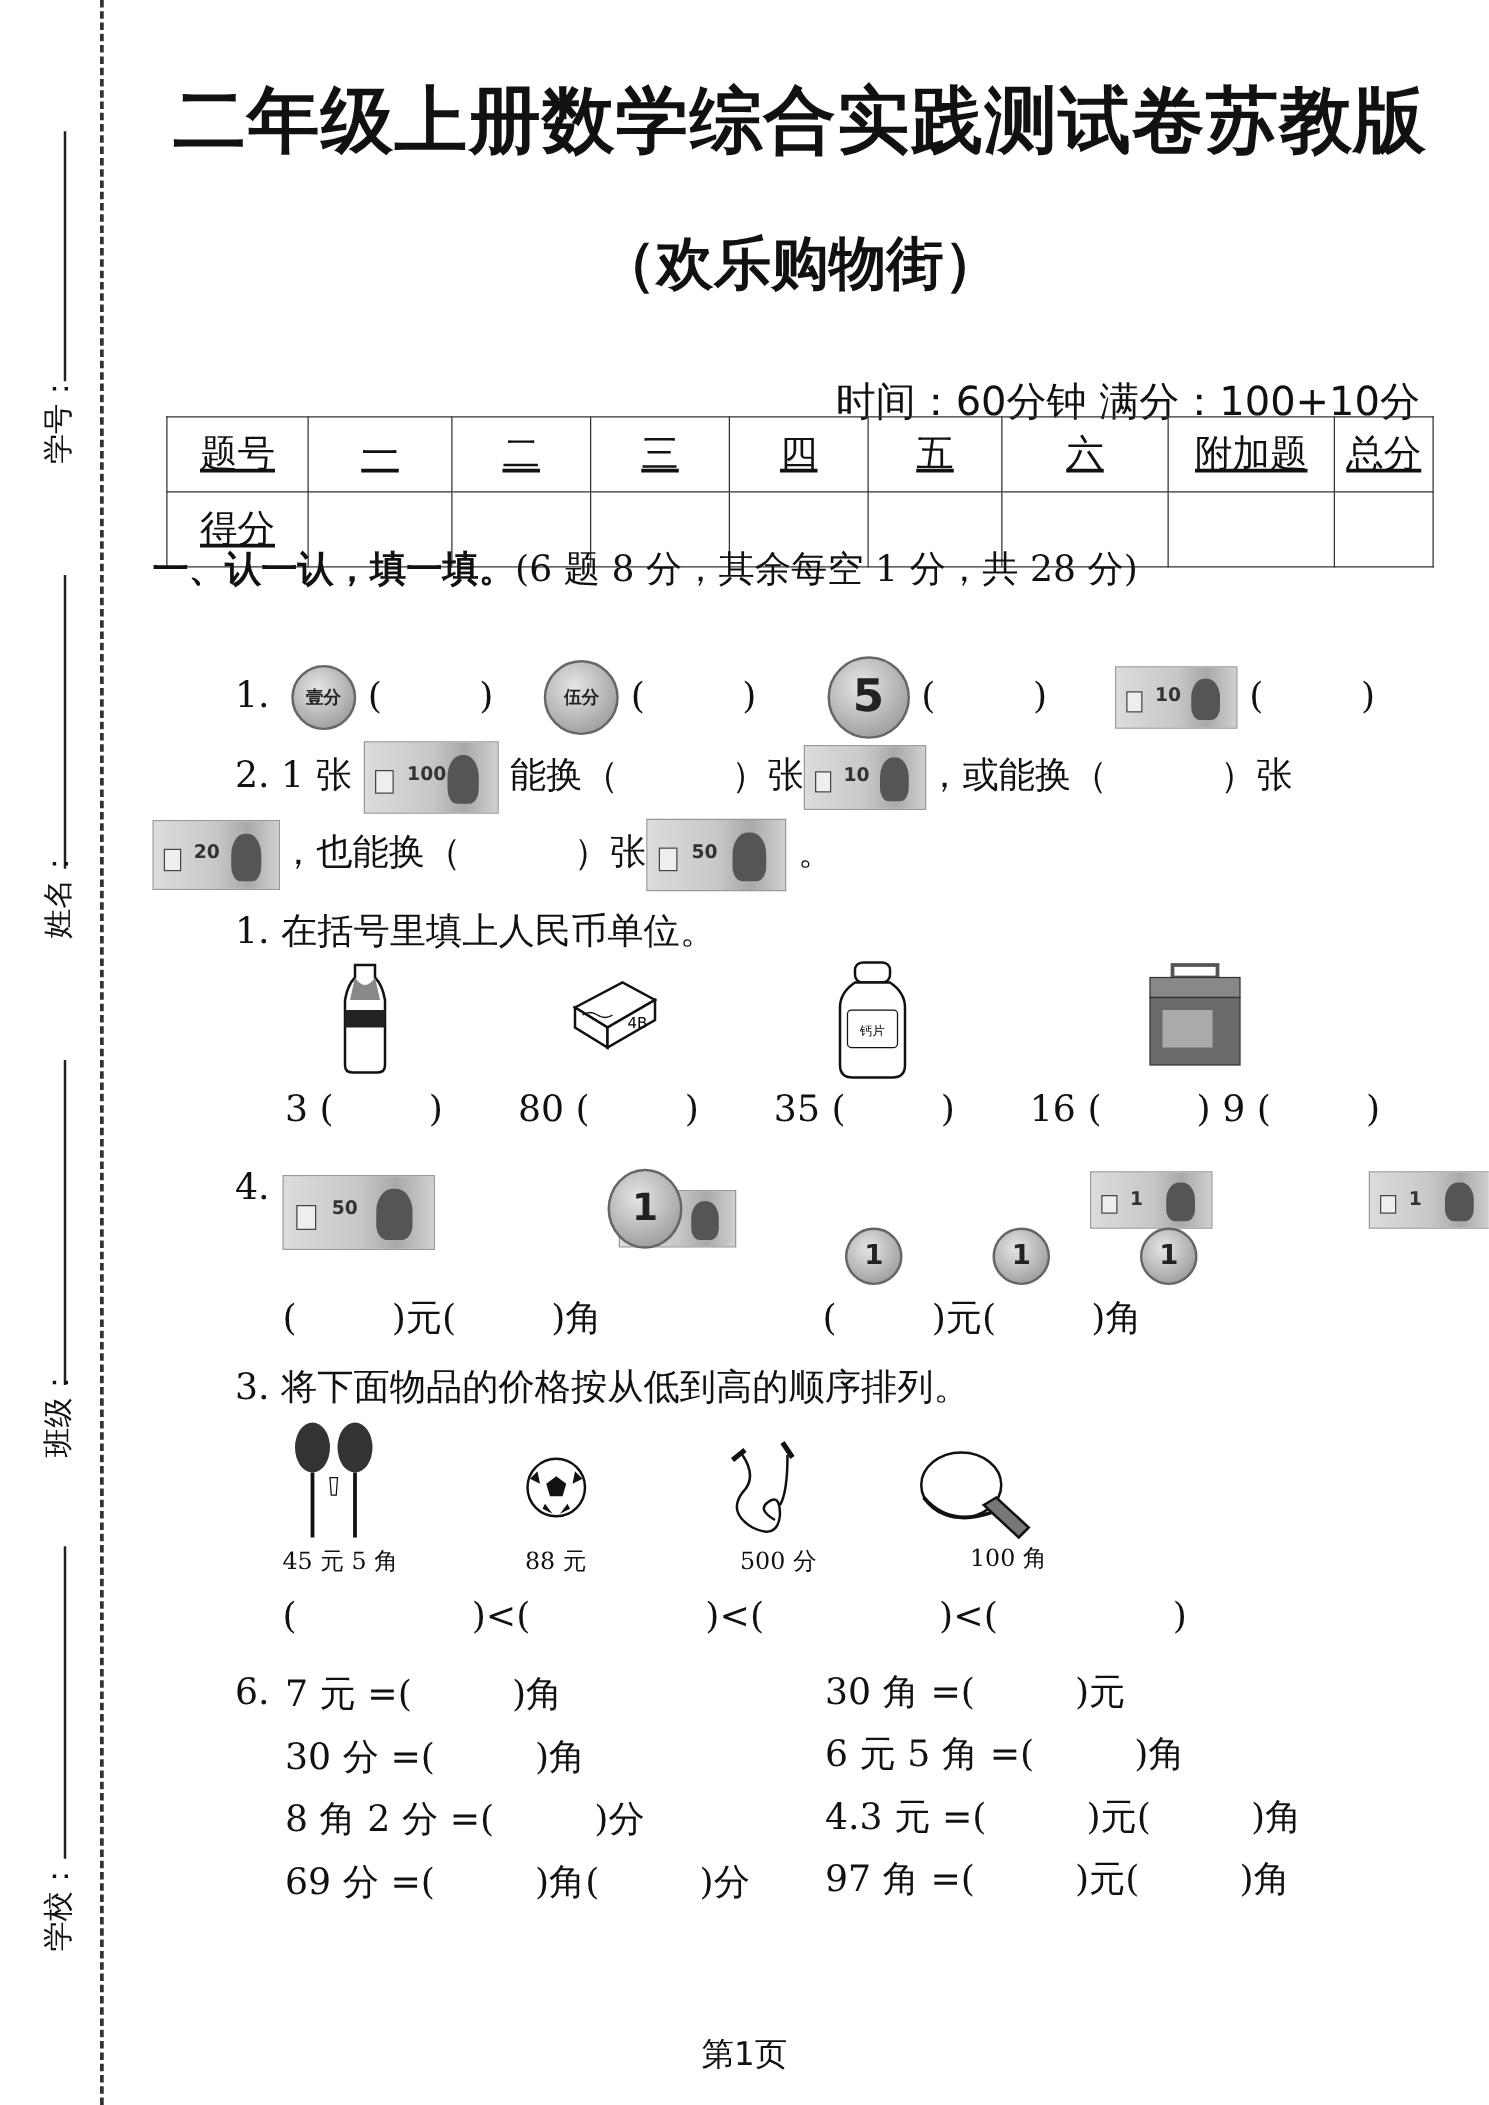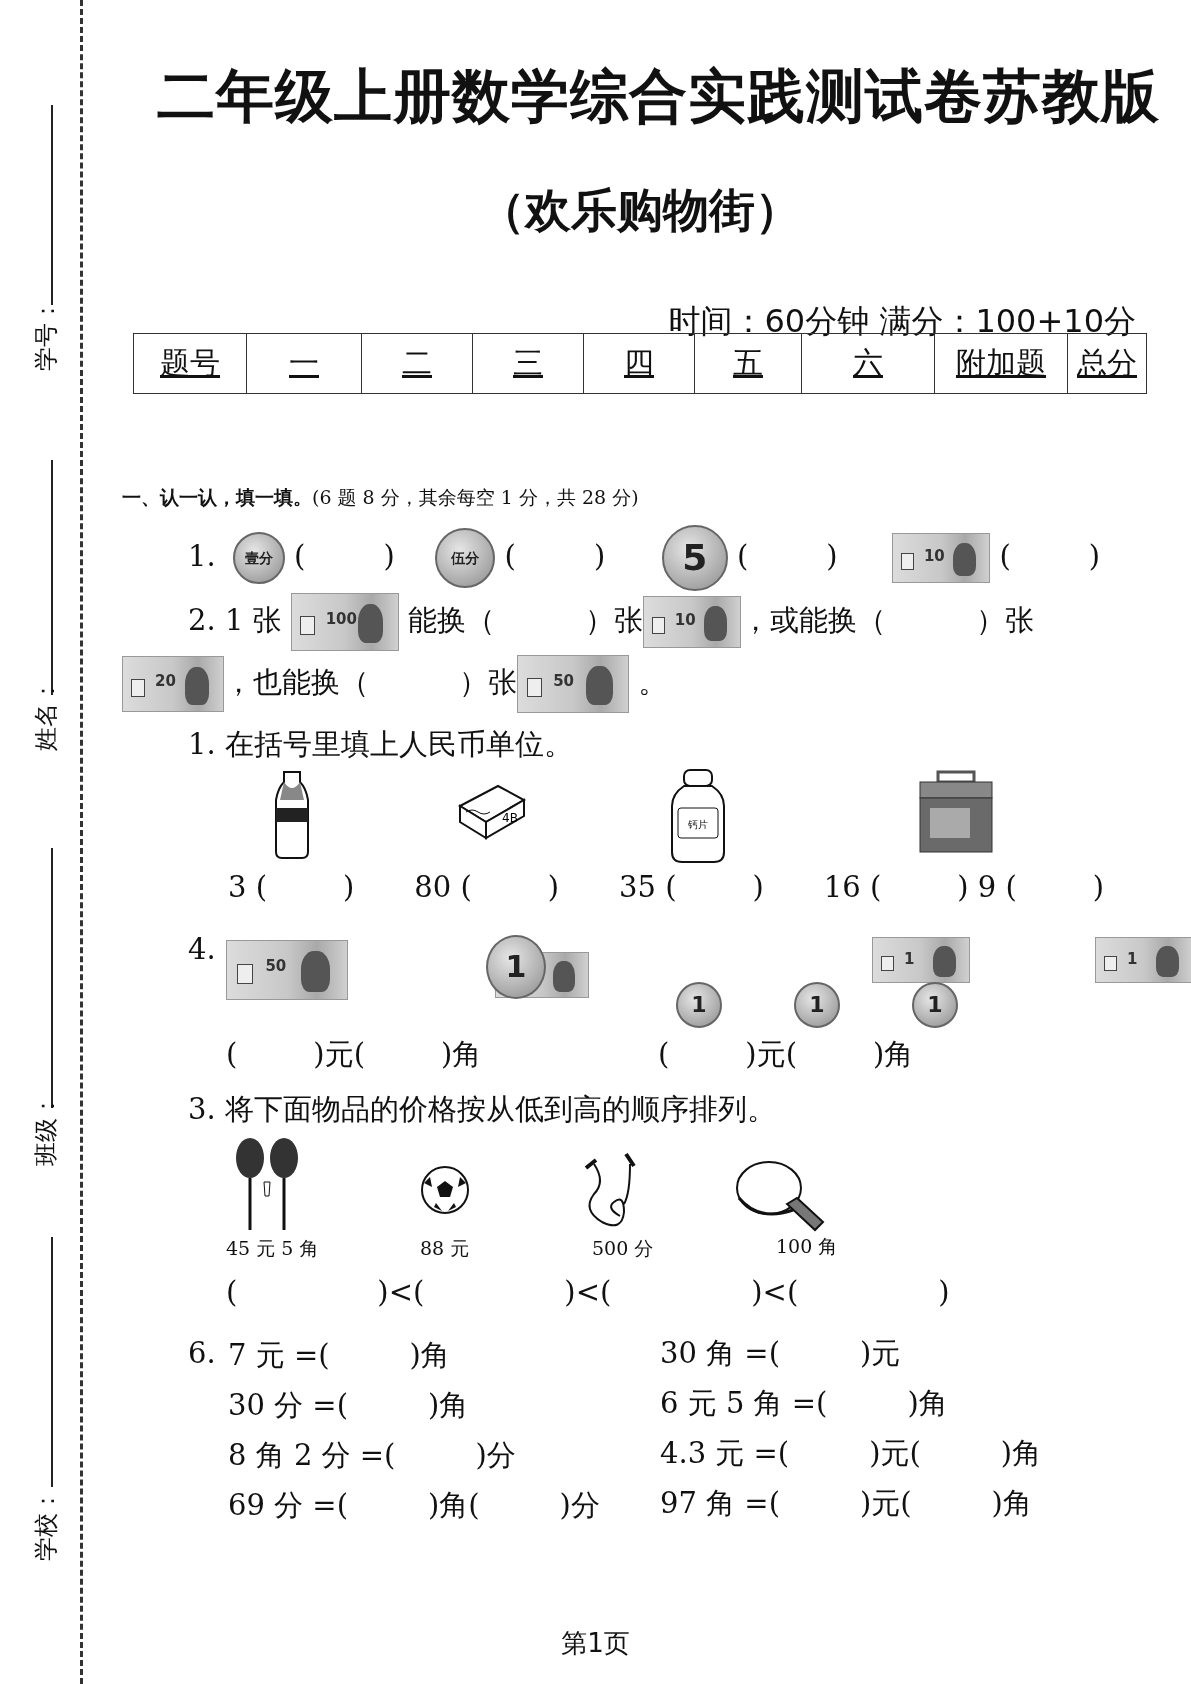--- a/index.html
+++ b/index.html
@@ -4,28 +4,28 @@
 <style>
   html, body { margin: 0; padding: 0; background: #ffffff; }
   body { width: 1191px; height: 1684px; position: relative; overflow: hidden;
          font-family: "DejaVu Serif", "Liberation Serif", serif; color: #111; }
   .abs { position: absolute; }
   .dash-line { position: absolute; left: 80px; top: 0; height: 1684px; width: 0;
                border-left: 3px dashed #333; }
   .solid-seg { position: absolute; left: 51px; width: 0; border-left: 2px solid #222; }
   .vlabel { position: absolute; left: 26px; width: 40px; font-family: "DejaVu Sans", sans-serif;
             font-size: 24px; transform: rotate(-90deg); transform-origin: center; text-align: center; white-space: nowrap; }
-  .title { position: absolute; left: 120px; top: 58px; width: 1040px; text-align: right;
+  .title { position: absolute; left: 120px; top: 58px; width: 1040px; text-align: center;
            font-family: "DejaVu Sans", sans-serif; font-size: 58px; font-weight: bold; letter-spacing: 1px; }
   .subtitle { position: absolute; left: 120px; top: 180px; width: 1040px; text-align: center;
               font-family: "DejaVu Sans", sans-serif; font-size: 46px; font-weight: bold; }
   .meta { position: absolute; right: 55px; top: 300px; font-family: "DejaVu Sans", sans-serif; font-size: 32px; }
   table.score { position: absolute; left: 133px; top: 333px; border-collapse: collapse; width: 1014px; text-decoration: underline; }
   table.score td { border: 1.5px solid #333; height: 57px; text-align: center; font-family: "DejaVu Sans", sans-serif; font-size: 30px; }
-  .section-h { position: absolute; left: 122px; top: 485px; font-size: 19px; }
+  .section-h { position: absolute; left: 122px; top: 436px; font-size: 29px; }
   .section-h b { font-family: "DejaVu Sans", sans-serif; font-weight: bold; }
   .q { position: absolute; font-size: 29px; white-space: nowrap; }
   .paren { display: inline-block; }
   .gap { display: inline-block; }
   
   .coin { display: inline-block; border-radius: 50%; background: radial-gradient(circle at 40% 35%, #e6e6e6, #8c8c8c);
           border: 2px solid #666; vertical-align: middle; text-align: center; color: #222;
           font-family: "DejaVu Sans", sans-serif; font-weight: bold; }
   .note { display: inline-block; background: linear-gradient(90deg, #dcdcdc 0%, #c8c8c8 50%, #a9a9a9 75%, #d0d0d0 100%);
           border: 1px solid #999; vertical-align: middle; position: relative; font-family: "DejaVu Sans", sans-serif; }
@@ -66,20 +66,31 @@
     <td style="width:110px">题号</td>
     <td style="width:112px">一</td>
     <td style="width:108px">二</td>
     <td style="width:108px">三</td>
     <td style="width:108px">四</td>
     <td style="width:104px">五</td>
     <td style="width:130px">六</td>
     <td style="width:130px">附加题</td>
     <td>总分</td>
   </tr>
+  <tr>
+    <td>得分</td>
+    <td></td>
+    <td></td>
+    <td></td>
+    <td></td>
+    <td></td>
+    <td></td>
+    <td></td>
+    <td></td>
+  </tr>
 </tbody>
   </table>
 
 
 <div class="section-h">
   <b>一、认一认，填一填。</b><span>(6 题 8 分，其余每空 1 分，共 28 分)</span>
 </div>
 
 
 <div class="q" style="left:188px;top:525px">

